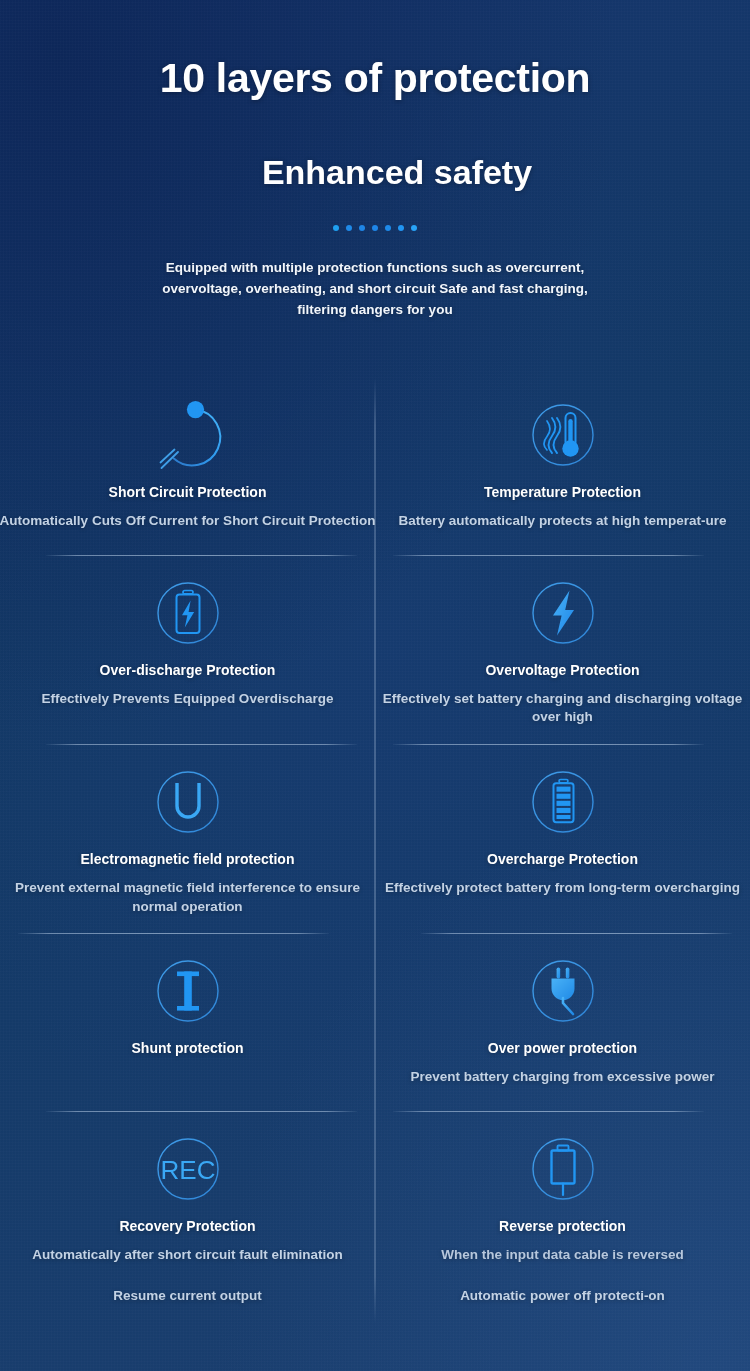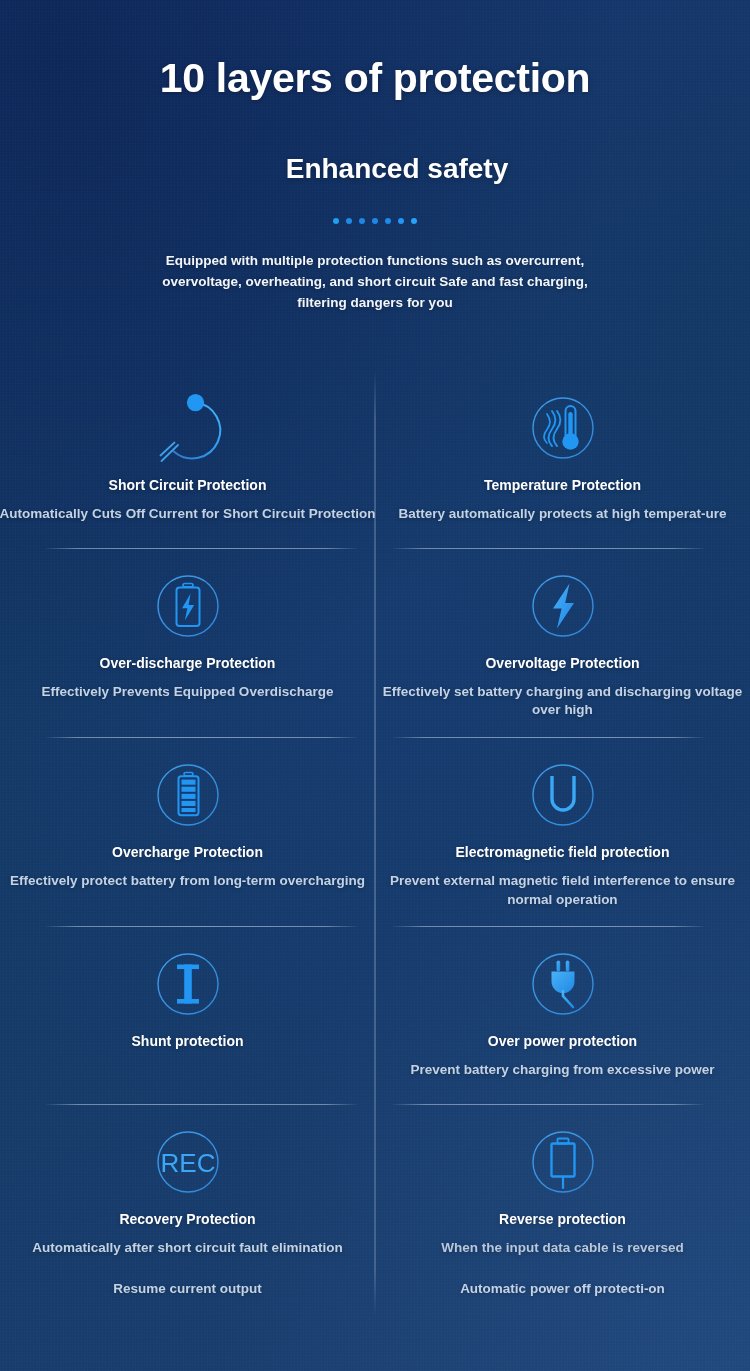--- a/index.html
+++ b/index.html
@@ -31,21 +31,21 @@
 
   
   .header { position:relative; z-index:3; padding-top:56px; text-align:center; }
   .h-title {
     font-size:41px; font-weight:bold; letter-spacing:-0.3px;
     line-height:1.08; color:#ffffff;
     text-shadow:0 1px 5px rgba(0,0,0,0.30);
   }
   .h-sub {
     margin-top:53px;
-    font-size:28px; font-weight:bold; color:#ffffff;
+    font-size:34px; font-weight:bold; color:#ffffff;
     text-shadow:0 1px 5px rgba(0,0,0,0.28);
     margin-left:44px;
   }
   .dots {
     margin-top:31px; height:10px;
     display:flex; justify-content:center; align-items:center; gap:7px;
   }
   .dots i { display:block; width:6px; height:6px; border-radius:50%; background:#2196f3; }
   .dots i:nth-child(1){ background:#1fa0f0; }
   .dots i:nth-child(2){ background:#1f8ae8; }
@@ -219,20 +219,38 @@
           </defs>
           <circle cx="39" cy="39" r="30" fill="none" stroke="url(#gOvRing)" stroke-width="1.4"></circle>
           <path d="M45.5 16.5 L29.0 41.5 L37.6 41.5 L33.0 61.5 L50.0 36.0 L41.2 36.0 Z" fill="url(#gOvBolt)"></path>
         </svg>
       </div>
       <div class="c-title">Overvoltage Protection</div>
       <div class="c-desc wide">Effectively set battery charging and discharging voltage over high</div>
       <div class="rule"></div>
     </div>
 
+    <div class="cell right">
+      <div class="icon">
+        <svg width="78" height="78" viewBox="0 0 78 78">
+          <defs>
+            <linearGradient id="gURing" x1="0" y1="0" x2="1" y2="1">
+              <stop offset="0" stop-color="#3f9ce8"></stop>
+              <stop offset="1" stop-color="#2f86d8"></stop>
+            </linearGradient>
+          </defs>
+          <circle cx="39" cy="39" r="30" fill="none" stroke="url(#gURing)" stroke-width="1.4"></circle>
+          <path d="M28 20 L28 43 A11 11 0 0 0 50 43 L50 20" fill="none" stroke="#3aa8f5" stroke-width="3.4" stroke-linecap="butt"></path>
+        </svg>
+      </div>
+      <div class="c-title">Electromagnetic field protection</div>
+      <div class="c-desc wide">Prevent external magnetic field interference to ensure normal operation</div>
+      <div class="rule"></div>
+    </div>
+
     <div class="cell left">
       <div class="icon">
         <svg width="78" height="78" viewBox="0 0 78 78">
           <defs>
             <linearGradient id="gOcRing" x1="0" y1="0" x2="1" y2="1">
               <stop offset="0" stop-color="#3f9ce8"></stop>
               <stop offset="1" stop-color="#2f86d8"></stop>
             </linearGradient>
           </defs>
           <circle cx="39" cy="39" r="30" fill="none" stroke="url(#gOcRing)" stroke-width="1.4"></circle>
@@ -243,38 +261,20 @@
           <rect x="32.5" y="37.8" width="14" height="5.1" fill="#2196f3"></rect>
           <rect x="32.5" y="44.9" width="14" height="5.1" fill="#2196f3"></rect>
           <rect x="32.5" y="52.0" width="14" height="4.0" fill="#2196f3"></rect>
         </svg>
       </div>
       <div class="c-title">Overcharge Protection</div>
       <div class="c-desc wide">Effectively protect battery from long-term overcharging</div>
       <div class="rule"></div>
     </div>
 
-    <div class="cell right">
-      <div class="icon">
-        <svg width="78" height="78" viewBox="0 0 78 78">
-          <defs>
-            <linearGradient id="gURing" x1="0" y1="0" x2="1" y2="1">
-              <stop offset="0" stop-color="#3f9ce8"></stop>
-              <stop offset="1" stop-color="#2f86d8"></stop>
-            </linearGradient>
-          </defs>
-          <circle cx="39" cy="39" r="30" fill="none" stroke="url(#gURing)" stroke-width="1.4"></circle>
-          <path d="M28 20 L28 43 A11 11 0 0 0 50 43 L50 20" fill="none" stroke="#3aa8f5" stroke-width="3.4" stroke-linecap="butt"></path>
-        </svg>
-      </div>
-      <div class="c-title">Electromagnetic field protection</div>
-      <div class="c-desc wide">Prevent external magnetic field interference to ensure normal operation</div>
-      <div class="rule"></div>
-    </div>
-
     <div class="cell left">
       <div class="icon">
         <svg width="78" height="78" viewBox="0 0 78 78">
           <defs>
             <linearGradient id="gIRing" x1="0" y1="0" x2="1" y2="1">
               <stop offset="0" stop-color="#3f9ce8"></stop>
               <stop offset="1" stop-color="#2f86d8"></stop>
             </linearGradient>
           </defs>
           <circle cx="39" cy="39" r="30" fill="none" stroke="url(#gIRing)" stroke-width="1.4"></circle>

